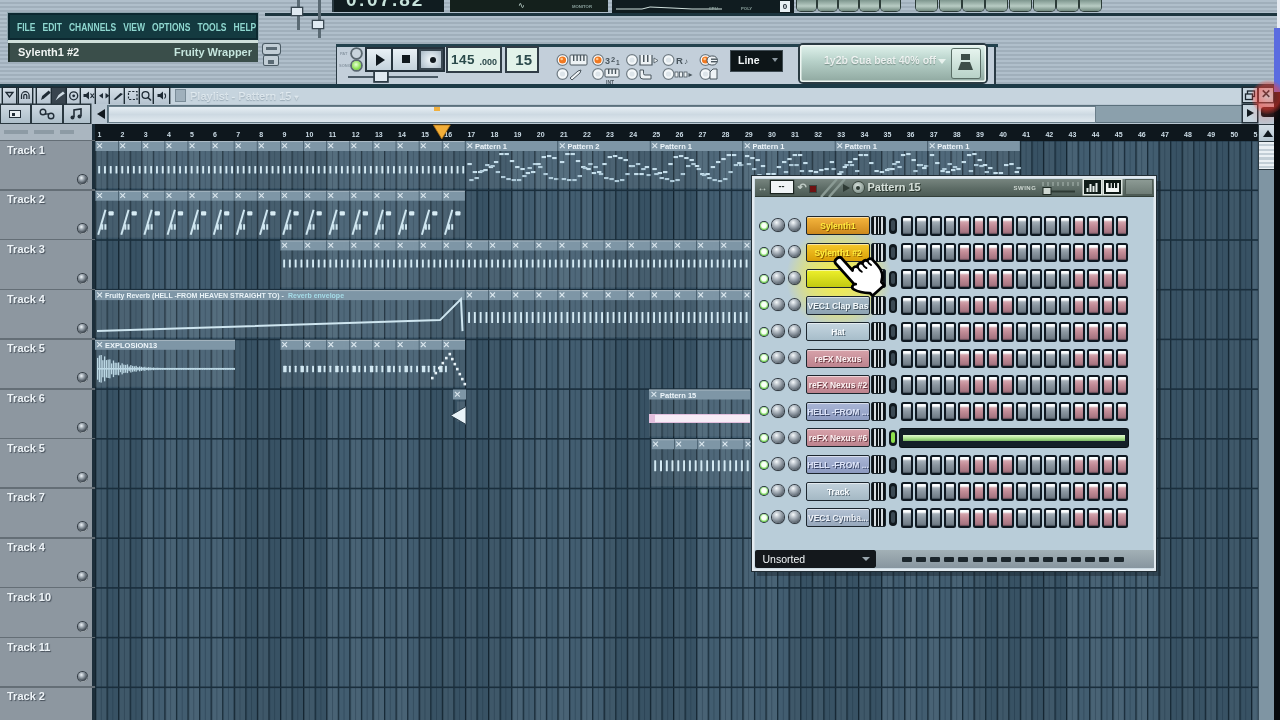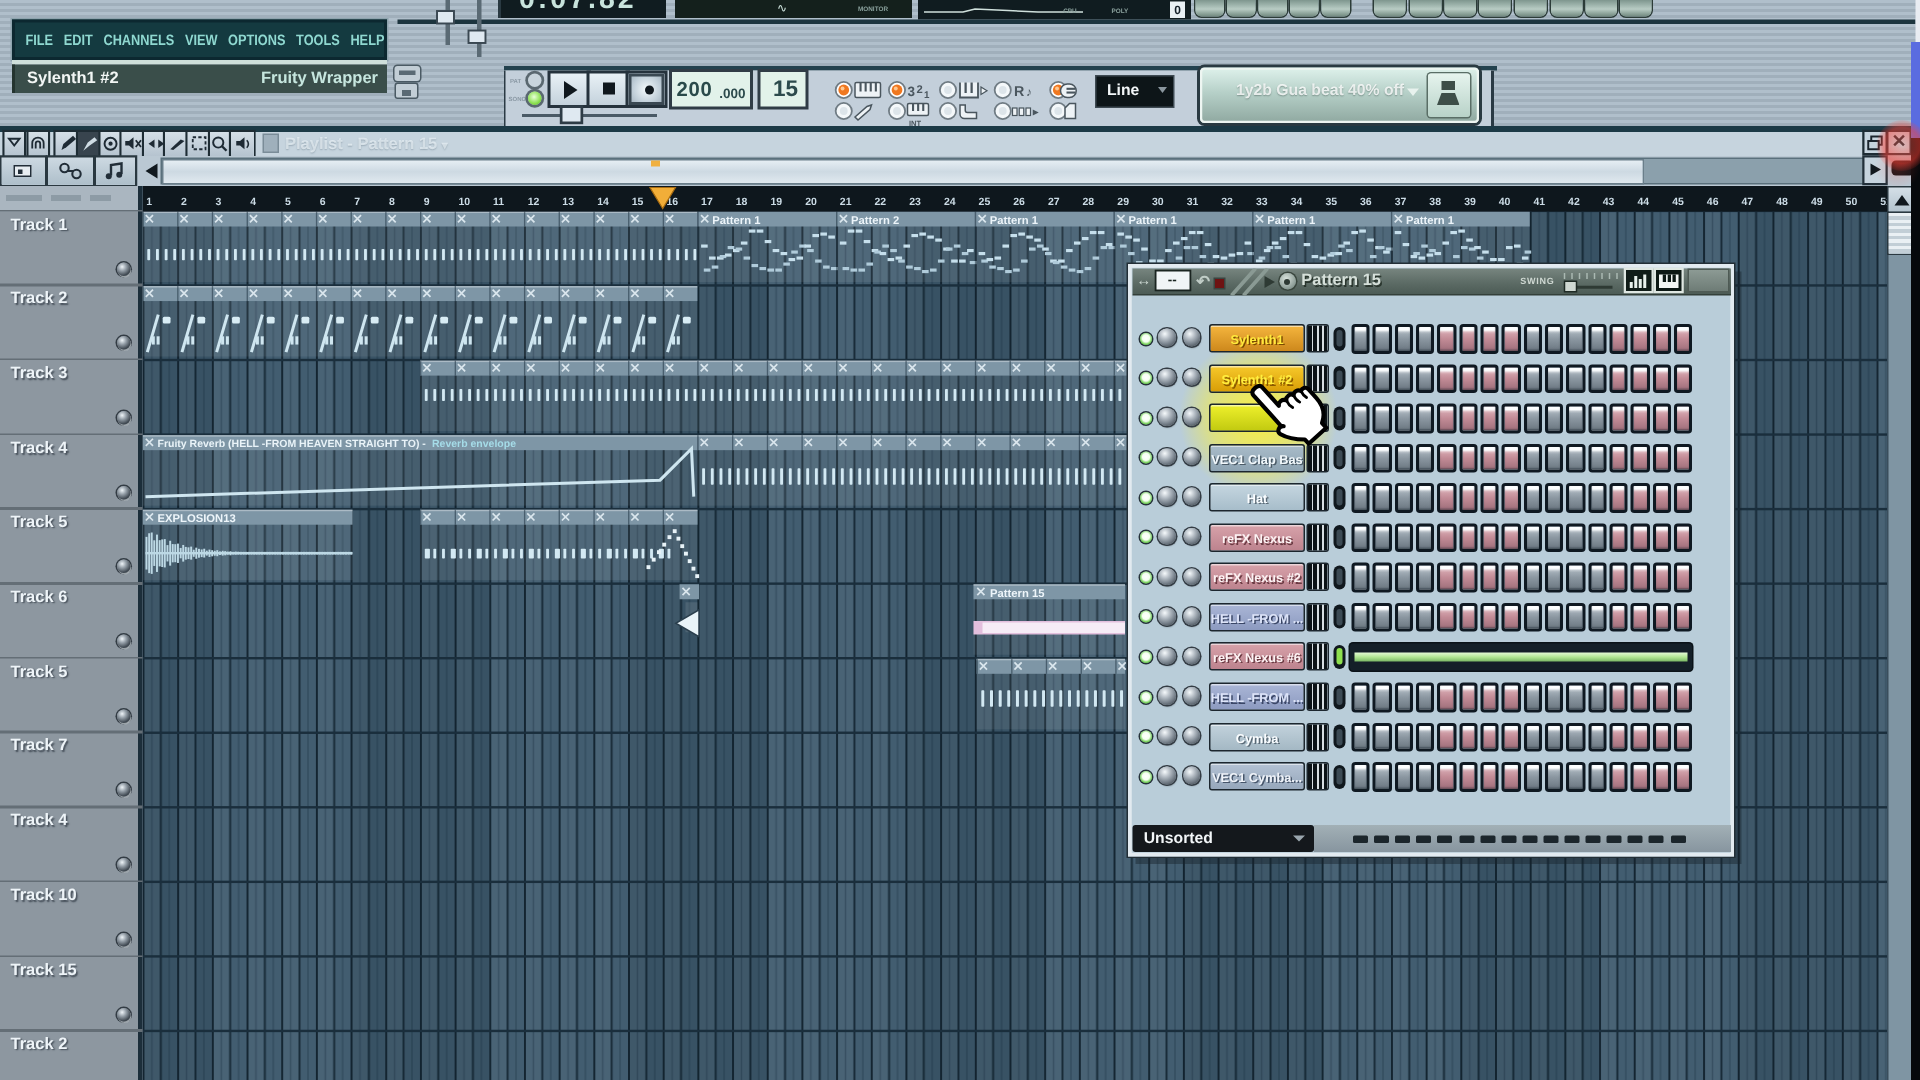--- a/index.html
+++ b/index.html
@@ -54,21 +54,21 @@
   </div>
 <div class="abs" style="left:393px;top:49px;width:25px;height:21px;background:linear-gradient(180deg,#e9f1f6 0%,#c4d2dc 100%);box-shadow:0 0 0 2px #25323c">
     <div class="abs" style="left:9px;top:6px;width:8px;height:8px;background:#10181e"></div>
   </div>
 <div class="abs" style="left:419px;top:49px;width:24px;height:21px;background:radial-gradient(circle at 50% 50%,#f4fafc 0%,#c2d0da 55%,#98a8b4 100%);box-shadow:0 0 0 2px #25323c, inset 0 0 0 2px #3a4852">
     <div class="abs" style="left:11px;top:7.5px;width:6px;height:6px;border-radius:50%;background:#10181e"></div>
   </div>
 <div class="abs" style="left:348px;top:76px;width:90px;height:2px;background:#4a5a66"></div>
 <div class="abs" style="left:375px;top:72px;width:12px;height:9px;background:#dfe9f1;box-shadow:0 0 0 1.8px #2e3c46"></div>
 <div class="abs" style="left:448px;top:48px;width:52px;height:23px;background:#e2f2ea;box-shadow:0 0 0 2px #303c46;overflow:hidden">
-    <div class="abs" style="left:3px;top:4px;font-size:13.5px;font-weight:bold;color:#2a4a4a;letter-spacing:0.5px">200</div>
+    <div class="abs" style="left:3px;top:4px;font-size:13.5px;font-weight:bold;color:#2a4a4a;letter-spacing:0.5px">145</div>
     <div class="abs" style="right:3px;top:9px;font-size:9px;font-weight:bold;color:#2c4a4c">.000</div>
   </div>
 <div class="abs" style="left:507px;top:48px;width:30px;height:23px;background:#e2f2ea;box-shadow:0 0 0 2px #303c46">
     <div class="abs" style="right:5px;top:3px;font-size:15px;font-weight:bold;color:#2c4a4c">15</div>
   </div>
 <svg width="242" height="40" viewBox="0 0 242 40" style="position:absolute;left:548px;top:45px">
     <circle cx="14.5" cy="15" r="5.4" fill="#ffffff"></circle>
     <circle cx="14.5" cy="15" r="5.4" fill="none" stroke="#707c84" stroke-width="1.2"></circle>
     <circle cx="14.5" cy="15" r="3.6" fill="#f07820"></circle>
     <circle cx="13.7" cy="14" r="1.3" fill="#ffc890"></circle>
@@ -1160,21 +1160,21 @@
 <div style="position:absolute;left:0;top:487.4px;width:95px;height:1.5px;background:#646e76"></div>
 <div style="position:absolute;left:7px;top:491.4px;font-size:11px;font-weight:bold;color:#eef4f8;text-shadow:1px 1px 1px rgba(30,40,50,0.65)">Track 7</div>
 <div style="position:absolute;left:78px;top:522.4px;width:9px;height:9px;border-radius:50%;background:radial-gradient(circle at 38% 32%, #eef4f8 0%, #97a1aa 32%, #434c55 68%, #1e262c 100%);box-shadow:0.5px 1px 0 rgba(238,246,250,0.55), 0 0 0 1px #333c44"></div>
 <div style="position:absolute;left:0;top:537.1px;width:95px;height:1.5px;background:#646e76"></div>
 <div style="position:absolute;left:7px;top:541.1px;font-size:11px;font-weight:bold;color:#eef4f8;text-shadow:1px 1px 1px rgba(30,40,50,0.65)">Track 4</div>
 <div style="position:absolute;left:78px;top:572.1px;width:9px;height:9px;border-radius:50%;background:radial-gradient(circle at 38% 32%, #eef4f8 0%, #97a1aa 32%, #434c55 68%, #1e262c 100%);box-shadow:0.5px 1px 0 rgba(238,246,250,0.55), 0 0 0 1px #333c44"></div>
 <div style="position:absolute;left:0;top:586.8px;width:95px;height:1.5px;background:#646e76"></div>
 <div style="position:absolute;left:7px;top:590.8px;font-size:11px;font-weight:bold;color:#eef4f8;text-shadow:1px 1px 1px rgba(30,40,50,0.65)">Track 10</div>
 <div style="position:absolute;left:78px;top:621.8px;width:9px;height:9px;border-radius:50%;background:radial-gradient(circle at 38% 32%, #eef4f8 0%, #97a1aa 32%, #434c55 68%, #1e262c 100%);box-shadow:0.5px 1px 0 rgba(238,246,250,0.55), 0 0 0 1px #333c44"></div>
 <div style="position:absolute;left:0;top:636.5px;width:95px;height:1.5px;background:#646e76"></div>
-<div style="position:absolute;left:7px;top:640.5px;font-size:11px;font-weight:bold;color:#eef4f8;text-shadow:1px 1px 1px rgba(30,40,50,0.65)">Track 15</div>
+<div style="position:absolute;left:7px;top:640.5px;font-size:11px;font-weight:bold;color:#eef4f8;text-shadow:1px 1px 1px rgba(30,40,50,0.65)">Track 11</div>
 <div style="position:absolute;left:78px;top:671.5px;width:9px;height:9px;border-radius:50%;background:radial-gradient(circle at 38% 32%, #eef4f8 0%, #97a1aa 32%, #434c55 68%, #1e262c 100%);box-shadow:0.5px 1px 0 rgba(238,246,250,0.55), 0 0 0 1px #333c44"></div>
 <div style="position:absolute;left:0;top:686.2px;width:95px;height:1.5px;background:#646e76"></div>
 <div style="position:absolute;left:7px;top:690.2px;font-size:11px;font-weight:bold;color:#eef4f8;text-shadow:1px 1px 1px rgba(30,40,50,0.65)">Track 2</div>
 <div class="abs" style="left:1258px;top:124px;width:19px;height:596px;background:#7f95a3;border-left:1.5px solid #3a4e5c"></div>
 <div class="abs" style="left:1259px;top:124.5px;width:17.5px;height:16px;background:linear-gradient(180deg,#d4dfe7 0%,#b4c4cf 100%);box-shadow:0 0 0 1px #2a3840">
     <div class="abs" style="left:4px;top:5px;width:0;height:0;border-bottom:7px solid #10181e;border-left:5px solid transparent;border-right:5px solid transparent"></div>
   </div>
 <div class="abs" style="left:1259px;top:141.5px;width:17.5px;height:27px;background:repeating-linear-gradient(180deg,#eaf0f4 0 2.2px,#c2ced6 2.2px 4.4px);box-shadow:0 0 0 1px #2a3840"></div>
 <div class="abs" style="left:1277px;top:0;width:3px;height:720px;background:#e8ecf2"></div>
 <div class="abs" style="left:1274px;top:28px;width:6px;height:64px;background:#5a6ce0"></div>
@@ -1429,21 +1429,21 @@
 <div style="position:absolute;left:1029.9px;top:455.0px;width:12.4px;height:19.5px;border:2px solid #0f1922;border-radius:2.5px;background:linear-gradient(180deg,rgba(252,254,255,1) 2px,rgba(255,255,255,0.2) 3.4px,rgba(255,255,255,0) 4.6px),linear-gradient(180deg,#bcc6ce 0%,#8b97a1 50%,#6a7680 100%);box-shadow:inset 0 -1px 1px rgba(10,20,30,0.35)"></div>
 <div style="position:absolute;left:1044.3px;top:455.0px;width:12.4px;height:19.5px;border:2px solid #0f1922;border-radius:2.5px;background:linear-gradient(180deg,rgba(252,254,255,1) 2px,rgba(255,255,255,0.2) 3.4px,rgba(255,255,255,0) 4.6px),linear-gradient(180deg,#bcc6ce 0%,#8b97a1 50%,#6a7680 100%);box-shadow:inset 0 -1px 1px rgba(10,20,30,0.35)"></div>
 <div style="position:absolute;left:1058.6px;top:455.0px;width:12.4px;height:19.5px;border:2px solid #0f1922;border-radius:2.5px;background:linear-gradient(180deg,rgba(252,254,255,1) 2px,rgba(255,255,255,0.2) 3.4px,rgba(255,255,255,0) 4.6px),linear-gradient(180deg,#bcc6ce 0%,#8b97a1 50%,#6a7680 100%);box-shadow:inset 0 -1px 1px rgba(10,20,30,0.35)"></div>
 <div style="position:absolute;left:1072.9px;top:455.0px;width:12.4px;height:19.5px;border:2px solid #0f1922;border-radius:2.5px;background:linear-gradient(180deg,rgba(252,254,255,1) 2px,rgba(255,255,255,0.2) 3.4px,rgba(255,255,255,0) 4.6px),linear-gradient(180deg,#e2bac1 0%,#c28b96 50%,#9e6e7a 100%);box-shadow:inset 0 -1px 1px rgba(10,20,30,0.35)"></div>
 <div style="position:absolute;left:1087.2px;top:455.0px;width:12.4px;height:19.5px;border:2px solid #0f1922;border-radius:2.5px;background:linear-gradient(180deg,rgba(252,254,255,1) 2px,rgba(255,255,255,0.2) 3.4px,rgba(255,255,255,0) 4.6px),linear-gradient(180deg,#e2bac1 0%,#c28b96 50%,#9e6e7a 100%);box-shadow:inset 0 -1px 1px rgba(10,20,30,0.35)"></div>
 <div style="position:absolute;left:1101.6px;top:455.0px;width:12.4px;height:19.5px;border:2px solid #0f1922;border-radius:2.5px;background:linear-gradient(180deg,rgba(252,254,255,1) 2px,rgba(255,255,255,0.2) 3.4px,rgba(255,255,255,0) 4.6px),linear-gradient(180deg,#e2bac1 0%,#c28b96 50%,#9e6e7a 100%);box-shadow:inset 0 -1px 1px rgba(10,20,30,0.35)"></div>
 <div style="position:absolute;left:1115.9px;top:455.0px;width:12.4px;height:19.5px;border:2px solid #0f1922;border-radius:2.5px;background:linear-gradient(180deg,rgba(252,254,255,1) 2px,rgba(255,255,255,0.2) 3.4px,rgba(255,255,255,0) 4.6px),linear-gradient(180deg,#e2bac1 0%,#c28b96 50%,#9e6e7a 100%);box-shadow:inset 0 -1px 1px rgba(10,20,30,0.35)"></div>
 <div style="position:absolute;left:760px;top:487.0px;width:8px;height:8px;border-radius:50%;background:radial-gradient(circle at 50% 45%, #ffffff 0%, #f4fff0 40%, #62c840 70%, #2e7a1e 100%);box-shadow:0 0 0 1px #26323a"></div>
 <div style="position:absolute;left:772px;top:484.7px;width:11.5px;height:11.5px;border-radius:50%;background:radial-gradient(circle at 38% 30%, #f6fafc 0%, #b6bec6 30%, #7e8892 58%, #3e464e 92%);box-shadow:0 0 0 1px #343c44, 0.5px 1px 1px rgba(20,26,32,0.5)"></div>
 <div style="position:absolute;left:788.5px;top:484.7px;width:11.5px;height:11.5px;border-radius:50%;background:radial-gradient(circle at 38% 30%, #f6fafc 0%, #b6bec6 30%, #7e8892 58%, #3e464e 92%);box-shadow:0 0 0 1px #343c44, 0.5px 1px 1px rgba(20,26,32,0.5)"></div>
-<div style="position:absolute;left:806px;top:481.5px;width:64px;height:19px;border:1.5px solid #1c262e;border-radius:2px;background:linear-gradient(180deg,#c2d2dc 0%,#a4b8c4 100%);box-shadow:inset 0 1px 0 rgba(255,255,255,0.55);color:#fafdff;font-size:8.5px;font-weight:bold;text-align:center;line-height:18.5px;text-shadow:1px 1px 0 #5a6a76;white-space:nowrap;overflow:hidden">Cymba</div>
+<div style="position:absolute;left:806px;top:481.5px;width:64px;height:19px;border:1.5px solid #1c262e;border-radius:2px;background:linear-gradient(180deg,#c2d2dc 0%,#a4b8c4 100%);box-shadow:inset 0 1px 0 rgba(255,255,255,0.55);color:#fafdff;font-size:8.5px;font-weight:bold;text-align:center;line-height:18.5px;text-shadow:1px 1px 0 #5a6a76;white-space:nowrap;overflow:hidden">Track</div>
 <div style="position:absolute;left:871px;top:481.5px;width:15px;height:19px;border:1.5px solid #1c262e;border-radius:2px;background:repeating-linear-gradient(90deg,#0c1216 0px,#0c1216 2.4px,#d8dee2 2.4px,#d8dee2 3.5px)"></div>
 <div style="position:absolute;left:889px;top:483.0px;width:8px;height:16px;border-radius:4px;background:#10181e"></div>
 <div style="position:absolute;left:891px;top:485.5px;width:4px;height:11px;border-radius:2px;background:#3c4a54"></div>
 <div style="position:absolute;left:901.0px;top:481.5px;width:12.4px;height:19.5px;border:2px solid #0f1922;border-radius:2.5px;background:linear-gradient(180deg,rgba(252,254,255,1) 2px,rgba(255,255,255,0.2) 3.4px,rgba(255,255,255,0) 4.6px),linear-gradient(180deg,#bcc6ce 0%,#8b97a1 50%,#6a7680 100%);box-shadow:inset 0 -1px 1px rgba(10,20,30,0.35)"></div>
 <div style="position:absolute;left:915.3px;top:481.5px;width:12.4px;height:19.5px;border:2px solid #0f1922;border-radius:2.5px;background:linear-gradient(180deg,rgba(252,254,255,1) 2px,rgba(255,255,255,0.2) 3.4px,rgba(255,255,255,0) 4.6px),linear-gradient(180deg,#bcc6ce 0%,#8b97a1 50%,#6a7680 100%);box-shadow:inset 0 -1px 1px rgba(10,20,30,0.35)"></div>
 <div style="position:absolute;left:929.7px;top:481.5px;width:12.4px;height:19.5px;border:2px solid #0f1922;border-radius:2.5px;background:linear-gradient(180deg,rgba(252,254,255,1) 2px,rgba(255,255,255,0.2) 3.4px,rgba(255,255,255,0) 4.6px),linear-gradient(180deg,#bcc6ce 0%,#8b97a1 50%,#6a7680 100%);box-shadow:inset 0 -1px 1px rgba(10,20,30,0.35)"></div>
 <div style="position:absolute;left:944.0px;top:481.5px;width:12.4px;height:19.5px;border:2px solid #0f1922;border-radius:2.5px;background:linear-gradient(180deg,rgba(252,254,255,1) 2px,rgba(255,255,255,0.2) 3.4px,rgba(255,255,255,0) 4.6px),linear-gradient(180deg,#bcc6ce 0%,#8b97a1 50%,#6a7680 100%);box-shadow:inset 0 -1px 1px rgba(10,20,30,0.35)"></div>
 <div style="position:absolute;left:958.3px;top:481.5px;width:12.4px;height:19.5px;border:2px solid #0f1922;border-radius:2.5px;background:linear-gradient(180deg,rgba(252,254,255,1) 2px,rgba(255,255,255,0.2) 3.4px,rgba(255,255,255,0) 4.6px),linear-gradient(180deg,#e2bac1 0%,#c28b96 50%,#9e6e7a 100%);box-shadow:inset 0 -1px 1px rgba(10,20,30,0.35)"></div>
 <div style="position:absolute;left:972.6px;top:481.5px;width:12.4px;height:19.5px;border:2px solid #0f1922;border-radius:2.5px;background:linear-gradient(180deg,rgba(252,254,255,1) 2px,rgba(255,255,255,0.2) 3.4px,rgba(255,255,255,0) 4.6px),linear-gradient(180deg,#e2bac1 0%,#c28b96 50%,#9e6e7a 100%);box-shadow:inset 0 -1px 1px rgba(10,20,30,0.35)"></div>
 <div style="position:absolute;left:987.0px;top:481.5px;width:12.4px;height:19.5px;border:2px solid #0f1922;border-radius:2.5px;background:linear-gradient(180deg,rgba(252,254,255,1) 2px,rgba(255,255,255,0.2) 3.4px,rgba(255,255,255,0) 4.6px),linear-gradient(180deg,#e2bac1 0%,#c28b96 50%,#9e6e7a 100%);box-shadow:inset 0 -1px 1px rgba(10,20,30,0.35)"></div>
@@ -1473,21 +1473,21 @@
 <div style="position:absolute;left:1001.3px;top:508.1px;width:12.4px;height:19.5px;border:2px solid #0f1922;border-radius:2.5px;background:linear-gradient(180deg,rgba(252,254,255,1) 2px,rgba(255,255,255,0.2) 3.4px,rgba(255,255,255,0) 4.6px),linear-gradient(180deg,#e2bac1 0%,#c28b96 50%,#9e6e7a 100%);box-shadow:inset 0 -1px 1px rgba(10,20,30,0.35)"></div>
 <div style="position:absolute;left:1015.6px;top:508.1px;width:12.4px;height:19.5px;border:2px solid #0f1922;border-radius:2.5px;background:linear-gradient(180deg,rgba(252,254,255,1) 2px,rgba(255,255,255,0.2) 3.4px,rgba(255,255,255,0) 4.6px),linear-gradient(180deg,#bcc6ce 0%,#8b97a1 50%,#6a7680 100%);box-shadow:inset 0 -1px 1px rgba(10,20,30,0.35)"></div>
 <div style="position:absolute;left:1029.9px;top:508.1px;width:12.4px;height:19.5px;border:2px solid #0f1922;border-radius:2.5px;background:linear-gradient(180deg,rgba(252,254,255,1) 2px,rgba(255,255,255,0.2) 3.4px,rgba(255,255,255,0) 4.6px),linear-gradient(180deg,#bcc6ce 0%,#8b97a1 50%,#6a7680 100%);box-shadow:inset 0 -1px 1px rgba(10,20,30,0.35)"></div>
 <div style="position:absolute;left:1044.3px;top:508.1px;width:12.4px;height:19.5px;border:2px solid #0f1922;border-radius:2.5px;background:linear-gradient(180deg,rgba(252,254,255,1) 2px,rgba(255,255,255,0.2) 3.4px,rgba(255,255,255,0) 4.6px),linear-gradient(180deg,#bcc6ce 0%,#8b97a1 50%,#6a7680 100%);box-shadow:inset 0 -1px 1px rgba(10,20,30,0.35)"></div>
 <div style="position:absolute;left:1058.6px;top:508.1px;width:12.4px;height:19.5px;border:2px solid #0f1922;border-radius:2.5px;background:linear-gradient(180deg,rgba(252,254,255,1) 2px,rgba(255,255,255,0.2) 3.4px,rgba(255,255,255,0) 4.6px),linear-gradient(180deg,#bcc6ce 0%,#8b97a1 50%,#6a7680 100%);box-shadow:inset 0 -1px 1px rgba(10,20,30,0.35)"></div>
 <div style="position:absolute;left:1072.9px;top:508.1px;width:12.4px;height:19.5px;border:2px solid #0f1922;border-radius:2.5px;background:linear-gradient(180deg,rgba(252,254,255,1) 2px,rgba(255,255,255,0.2) 3.4px,rgba(255,255,255,0) 4.6px),linear-gradient(180deg,#e2bac1 0%,#c28b96 50%,#9e6e7a 100%);box-shadow:inset 0 -1px 1px rgba(10,20,30,0.35)"></div>
 <div style="position:absolute;left:1087.2px;top:508.1px;width:12.4px;height:19.5px;border:2px solid #0f1922;border-radius:2.5px;background:linear-gradient(180deg,rgba(252,254,255,1) 2px,rgba(255,255,255,0.2) 3.4px,rgba(255,255,255,0) 4.6px),linear-gradient(180deg,#e2bac1 0%,#c28b96 50%,#9e6e7a 100%);box-shadow:inset 0 -1px 1px rgba(10,20,30,0.35)"></div>
 <div style="position:absolute;left:1101.6px;top:508.1px;width:12.4px;height:19.5px;border:2px solid #0f1922;border-radius:2.5px;background:linear-gradient(180deg,rgba(252,254,255,1) 2px,rgba(255,255,255,0.2) 3.4px,rgba(255,255,255,0) 4.6px),linear-gradient(180deg,#e2bac1 0%,#c28b96 50%,#9e6e7a 100%);box-shadow:inset 0 -1px 1px rgba(10,20,30,0.35)"></div>
 <div style="position:absolute;left:1115.9px;top:508.1px;width:12.4px;height:19.5px;border:2px solid #0f1922;border-radius:2.5px;background:linear-gradient(180deg,rgba(252,254,255,1) 2px,rgba(255,255,255,0.2) 3.4px,rgba(255,255,255,0) 4.6px),linear-gradient(180deg,#e2bac1 0%,#c28b96 50%,#9e6e7a 100%);box-shadow:inset 0 -1px 1px rgba(10,20,30,0.35)"></div>
 <div class="abs" style="left:754.5px;top:550px;width:121px;height:18px;background:#14181c;border-radius:2px">
-    <div class="abs" style="left:8px;top:3px;font-size:10.5px;font-weight:bold;color:#f2f6f8">Unsorted</div>
+    <div class="abs" style="left:8px;top:3px;font-size:10.5px;font-weight:normal;color:#f2f6f8">Unsorted</div>
     <div class="abs" style="right:6px;top:7px;width:0;height:0;border-top:4.5px solid #9aa6ae;border-left:4px solid transparent;border-right:4px solid transparent"></div>
   </div>
 <div class="abs" style="left:875.5px;top:550px;width:278px;height:18px;background:linear-gradient(180deg,#a2b0b6 0%,#87959f 100%)"></div>
 <div class="abs" style="left:902.0px;top:556.5px;width:10px;height:5px;border-radius:1px;background:#1c262c"></div>
 <div class="abs" style="left:916.1px;top:556.5px;width:10px;height:5px;border-radius:1px;background:#1c262c"></div>
 <div class="abs" style="left:930.2px;top:556.5px;width:10px;height:5px;border-radius:1px;background:#1c262c"></div>
 <div class="abs" style="left:944.3px;top:556.5px;width:10px;height:5px;border-radius:1px;background:#1c262c"></div>
 <div class="abs" style="left:958.4px;top:556.5px;width:10px;height:5px;border-radius:1px;background:#1c262c"></div>
 <div class="abs" style="left:972.5px;top:556.5px;width:10px;height:5px;border-radius:1px;background:#1c262c"></div>
 <div class="abs" style="left:986.6px;top:556.5px;width:10px;height:5px;border-radius:1px;background:#1c262c"></div>

